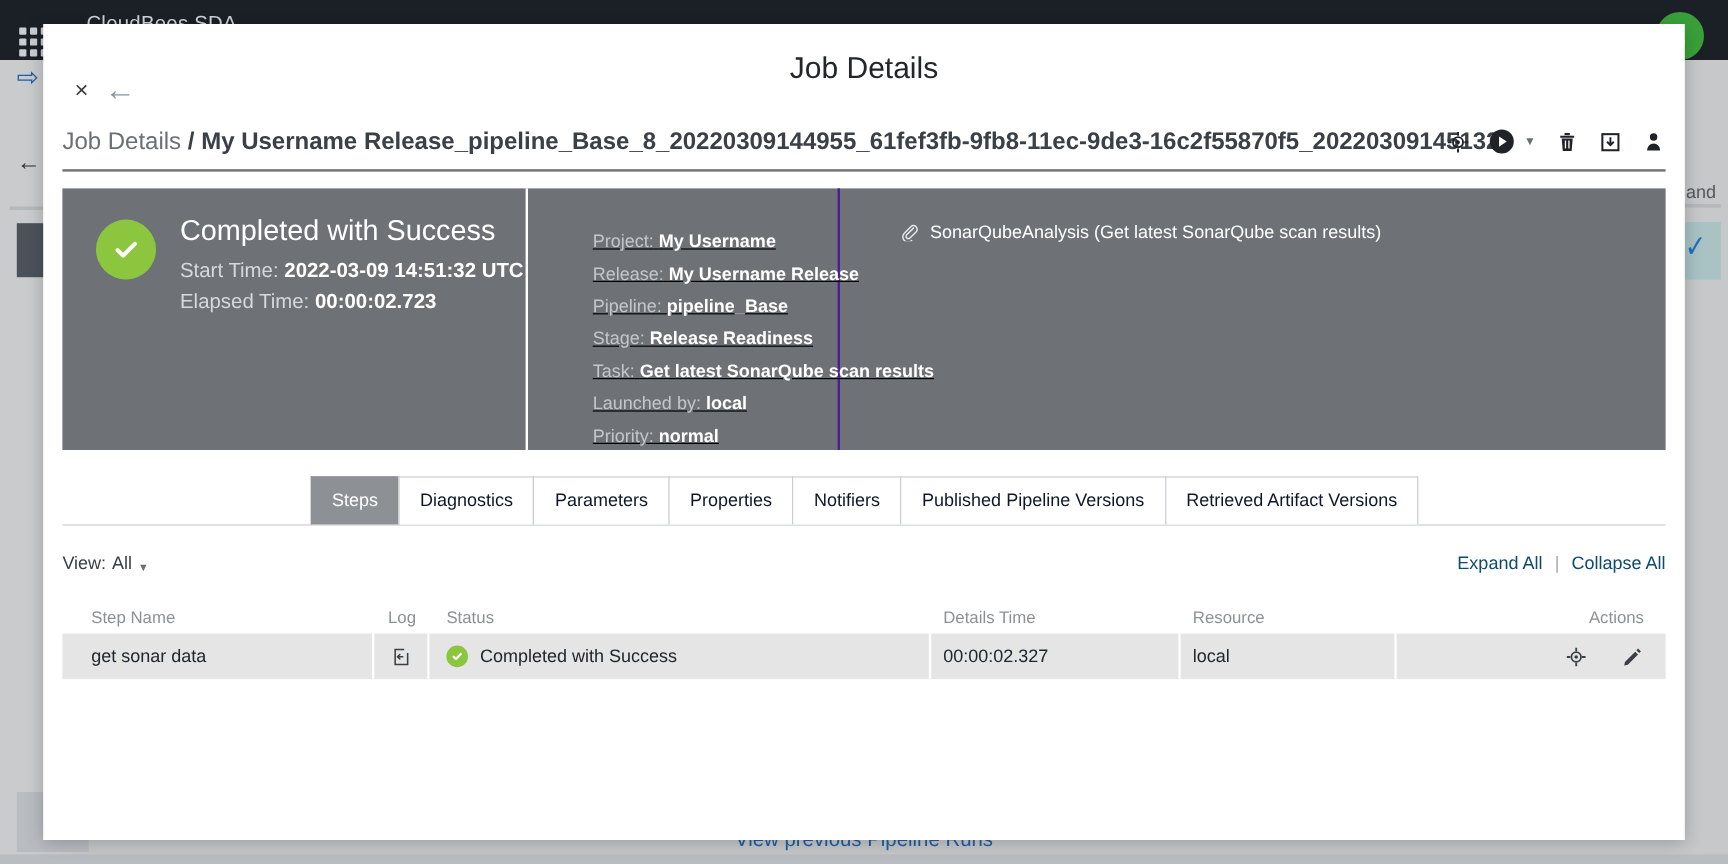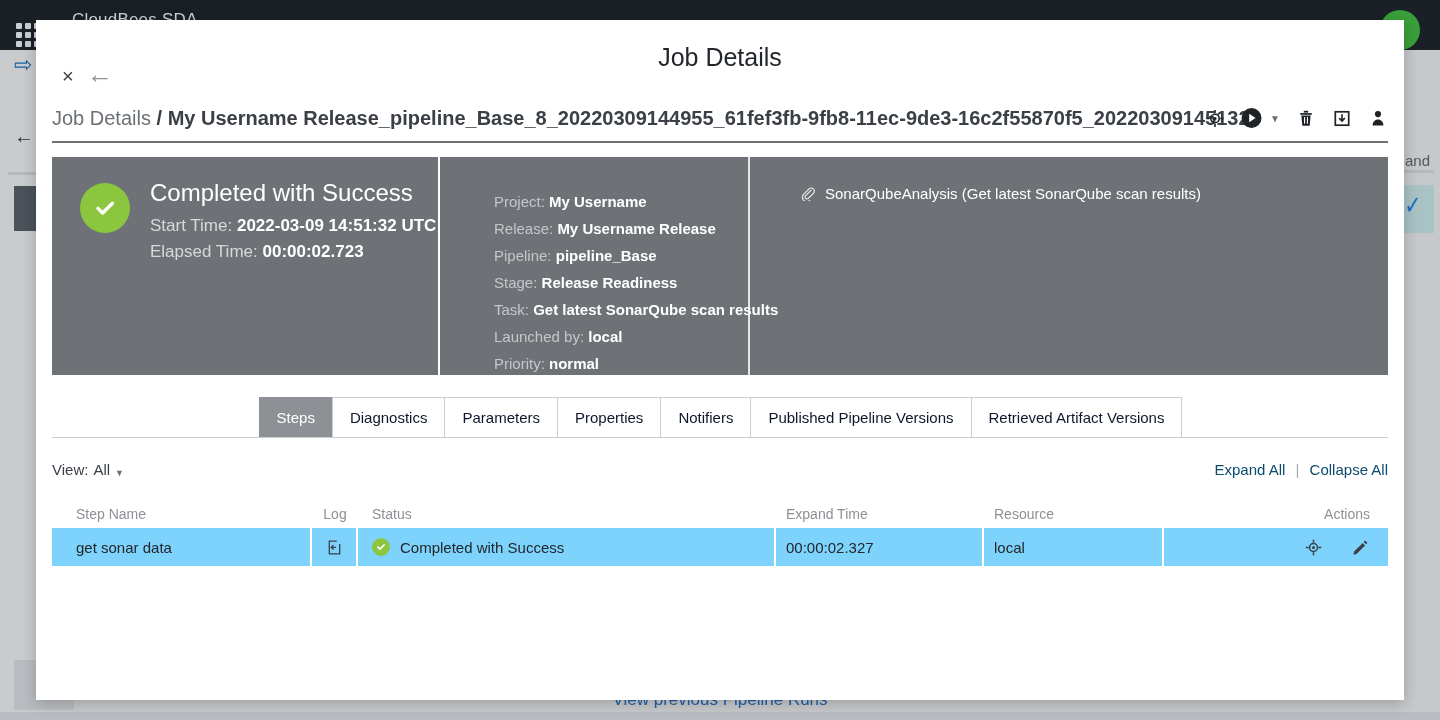--- a/index.html
+++ b/index.html
@@ -148,22 +148,23 @@
     width: 50px; height: 50px; border-radius: 50%;
     background: #8cc63f; flex: 0 0 auto;
     display: flex; align-items: center; justify-content: center;
     margin-top: 4px;
   }
   #check-circle svg { display: block; }
   #status-title { font-size: 24px; color: #ffffff; margin-bottom: 9px; }
   .status-line { font-size: 17px; color: #d6d8da; margin-bottom: 6px; }
   .status-line b { color: #ffffff; font-weight: bold; }
   #summary-meta {
-    width: 310px; padding: 36px 0 0 54px;
-    border-right: 2px solid #e5e5e5;
+    width: 260px; padding: 36px 0 0 54px;
+    border-right: 2px solid #4c1d95;
+    text-decoration: underline;
   }
   .meta-row { font-size: 15px; color: #c4c7ca; margin-bottom: 10px; white-space: nowrap; }
   .meta-row b { color: #ffffff; font-weight: bold; }
   #summary-links { flex: 1; padding: 28px 0 0 50px; }
   #sonar-link {
     font-size: 15px; color: #ffffff; text-decoration: none;
     display: inline-flex; align-items: center; gap: 10px; cursor: pointer;
   }
   #sonar-link svg { display: block; }
 
@@ -207,21 +208,21 @@
   .c-log    { width: 46px;  text-align: center; display: flex; justify-content: center; }
   .c-status { width: 418px; padding-left: 14px; display: flex; align-items: center; gap: 10px; }
   .c-time   { width: 208px; padding-left: 10px; }
   .c-res    { width: 180px; padding-left: 10px; }
   .c-act    { flex: 1; display: flex; align-items: center; justify-content: flex-end;
               gap: 28px; padding-right: 18px; }
   #tbl-head .c-act { justify-content: flex-end; padding-right: 18px; }
   .data-row { height: 38px; font-size: 15px; color: #22262b; }
   .data-row .cell {
     height: 38px; display: flex; align-items: center;
-    background: #7dd3fc; border-right: 2px solid #ffffff;
+    background: #e5e5e5; border-right: 2px solid #ffffff;
   }
   .data-row .c-act { border-right: none; }
   .row-check {
     width: 18px; height: 18px; border-radius: 50%;
     background: #8cc63f; display: flex; align-items: center; justify-content: center;
     flex: 0 0 auto;
   }
   .row-icon-btn {
     background: none; border: none; padding: 0; cursor: pointer;
     color: #3b4046; display: flex; align-items: center; justify-content: center;
@@ -402,21 +403,21 @@
       <span class="sep">|</span>
       <a>Collapse All</a>
     </div>
   </div>
 
   <div id="steps-table">
     <div class="tbl-row" id="tbl-head">
       <div class="cell c-step">Step Name</div>
       <div class="cell c-log">Log</div>
       <div class="cell c-status">Status</div>
-      <div class="cell c-time">Expand Time</div>
+      <div class="cell c-time">Details Time</div>
       <div class="cell c-res">Resource</div>
       <div class="cell c-act">Actions</div>
     </div>
 
     <div class="tbl-row data-row">
       <div class="cell c-step">get sonar data</div>
 
       <div class="cell c-log">
         <button class="row-icon-btn">
           <svg width="17" height="17" viewBox="0 0 17 17" fill="none" stroke="#3b4046" stroke-width="1.3">

